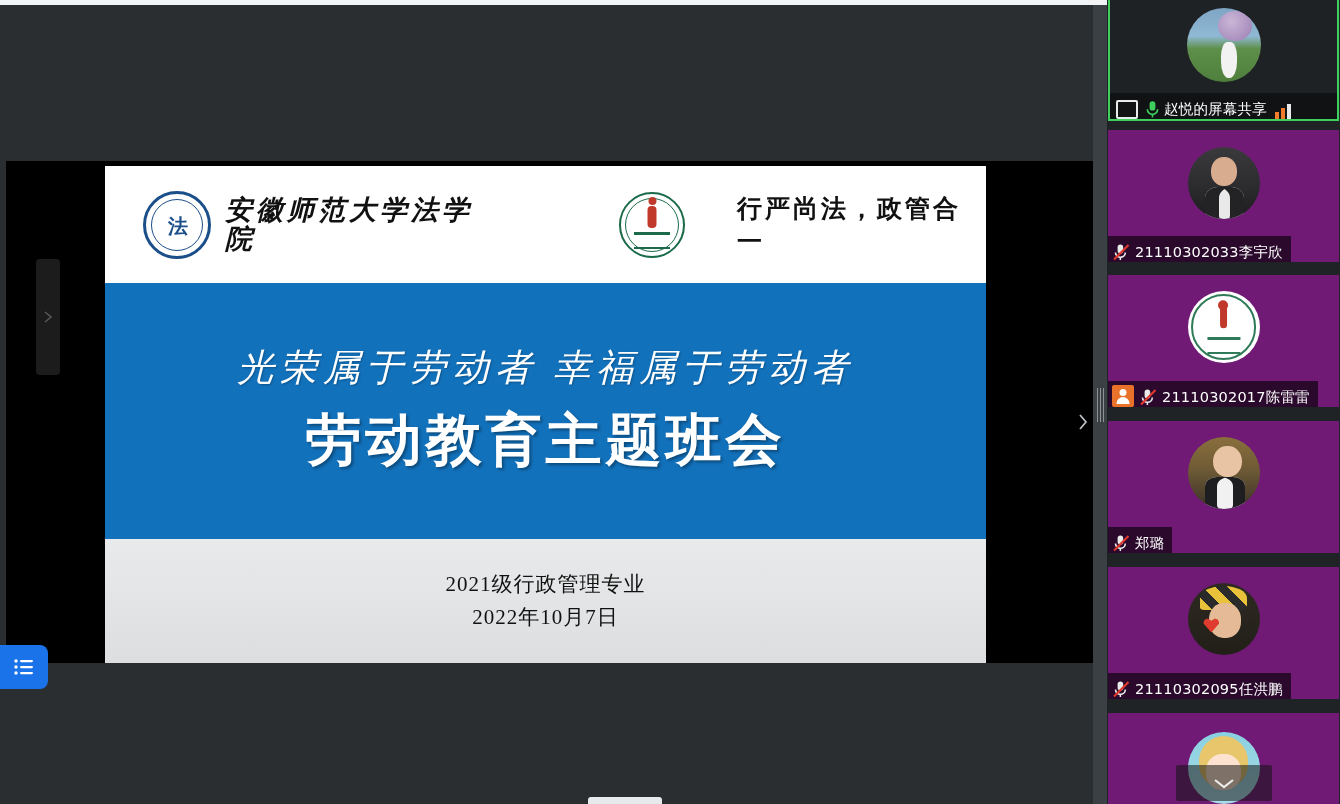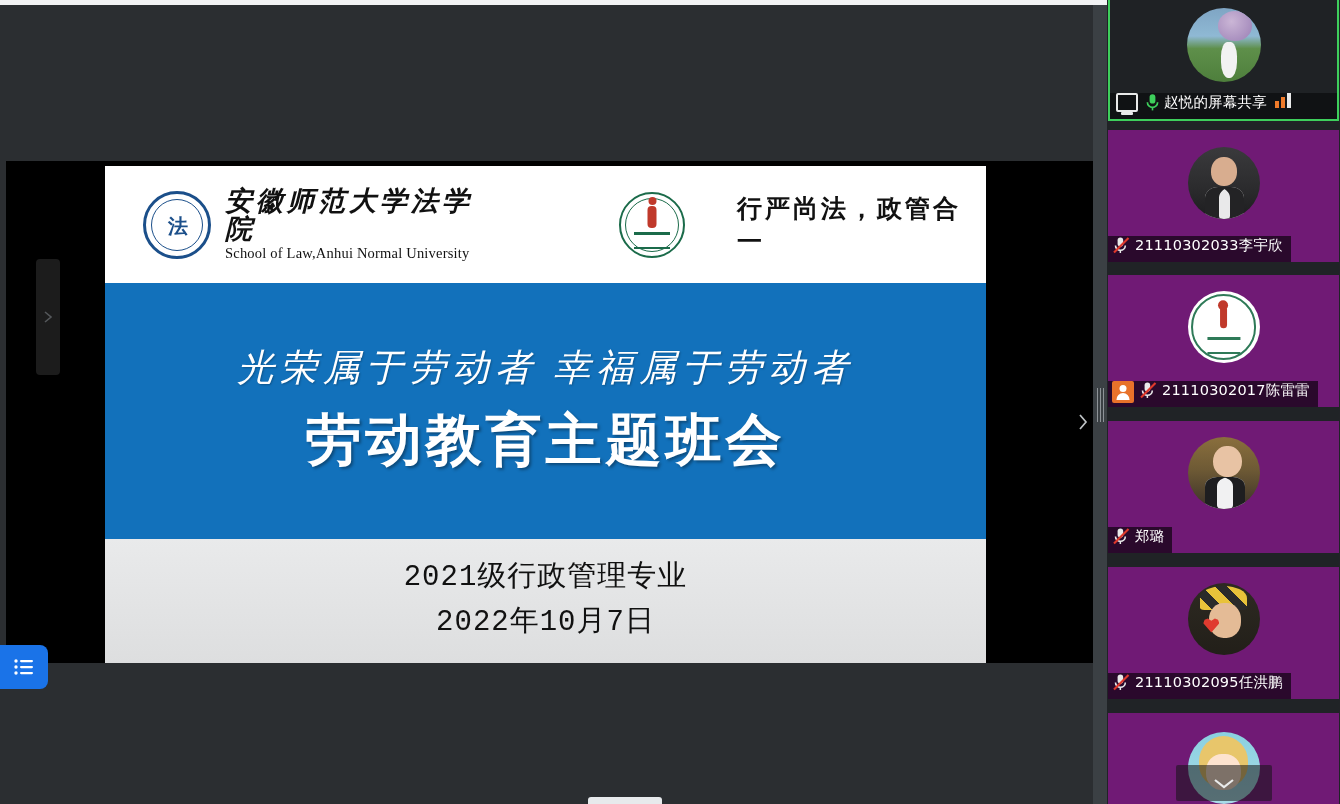--- a/index.html
+++ b/index.html
@@ -207,24 +207,24 @@
     position: relative;
     height: 124px;
     background: linear-gradient(180deg,#e9eaeb 0%, #dddedf 100%);
     display: flex;
     flex-direction: column;
     align-items: center;
     justify-content: center;
   }
   .footer-line {
     color: #111;
-    font-size: 29px;
+    font-size: 21px;
     letter-spacing: 1px;
     line-height: 1.55;
-    font-family: Liberation Mono, monospace;
+    font-family: Liberation Serif, serif;
   }
 
   
   .left-handle {
     position: absolute;
     left: 36px; top: 254px;
     width: 24px; height: 116px;
     background: #1c1c1c;
     border-radius: 4px;
     display: flex;
@@ -343,21 +343,21 @@
   .art-anime .eyes i{position:absolute;top:0;width:26%;height:100%;border-radius:40%;background:#5a3a22;}
   .art-anime .eyes i:first-child{left:2%;}
   .art-anime .eyes i:last-child{right:2%;}
   .art-anime .mouth{position:absolute;left:46%;top:64%;width:16%;height:9%;border-radius:0 0 8px 8px;background:#c0392b;}
 
   
   .name-strip {
     position: absolute;
     left: 0; bottom: 0;
     display: flex;
-    align-items: flex-start;
+    align-items: flex-end;
     height: 26px;
     background: rgba(0,0,0,0.62);
     padding: 0 8px 0 4px;
     max-width: 100%;
     box-sizing: border-box;
   }
   .name-strip.active-strip {
     background: #101214;
     width: 100%;
     padding-left: 6px;
@@ -435,21 +435,20 @@
 
     <div class="slide">
 
       <div class="slide-header">
         <div class="logo-left">
           <div class="seal">
             <span class="seal-inner">法</span>
           </div>
           <div class="names">
             <div class="school-name-cn">安徽师范大学法学院</div>
-            <div class="school-name-en">School of Law,Anhui Normal University</div>
           </div>
         </div>
 
         <div class="logo-right">
           <div class="seal2">
             <span class="seal2-fig"></span>
             <span class="seal2-book"></span>
           </div>
           <div class="slogan">行严尚法，政管合一</div>
         </div>

